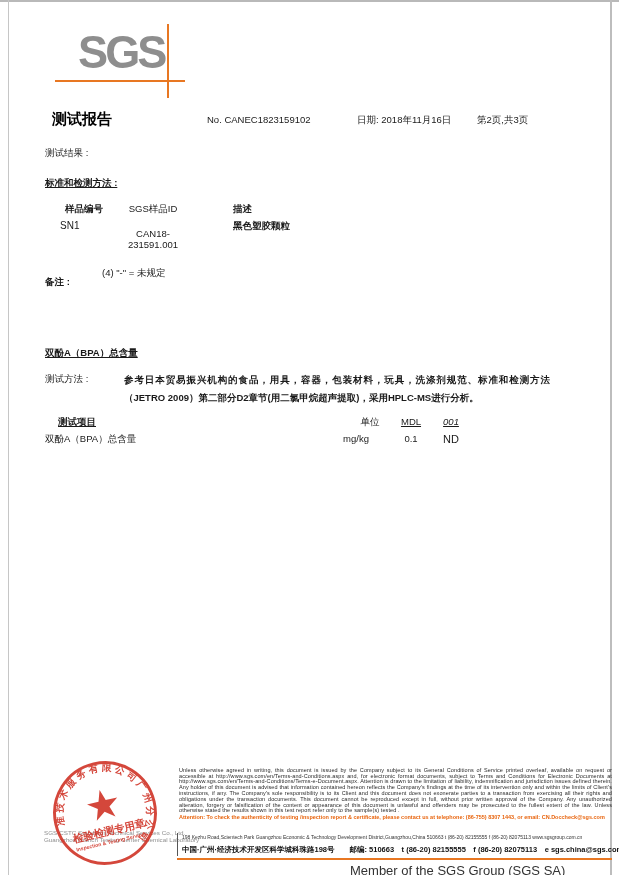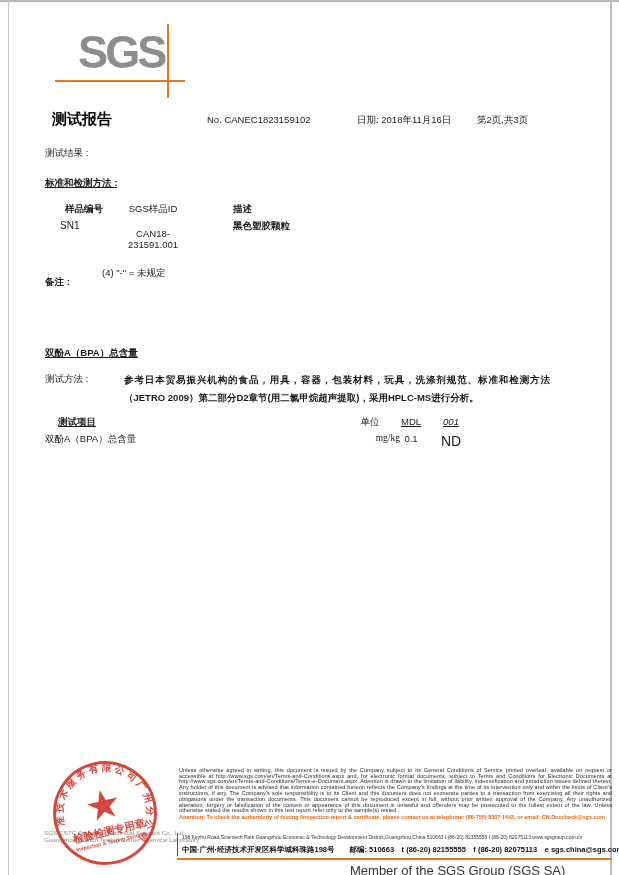--- a/index.html
+++ b/index.html
@@ -40,23 +40,23 @@
 
   .bpa-heading{left:45px;top:347px;font-size:9.5px;font-weight:bold;text-decoration:underline;}
   .method-label{left:45px;top:373px;font-size:9.5px;}
   .method-text{left:124px;top:371px;width:426px;font-size:9.5px;line-height:17.5px;text-align:justify;font-weight:bold;}
 
   .rt-h-item{left:58px;top:416px;font-size:9.5px;font-weight:bold;text-decoration:underline;}
   .rt-h-unit{left:352px;top:416px;width:36px;text-align:center;font-size:9.5px;}
   .rt-h-mdl{left:396px;top:416px;width:30px;text-align:center;font-size:9.5px;text-decoration:underline;}
   .rt-h-sample{left:438px;top:416px;width:26px;text-align:center;font-size:9.5px;font-style:italic;text-decoration:underline;}
   .rt-c-item{left:45px;top:433px;font-size:9.5px;}
-  .rt-c-unit{left:364px;top:433px;width:36px;text-align:right;font-size:9.5px;font-family:Liberation Serif, serif;}
+  .rt-c-unit{left:338px;top:433px;width:36px;text-align:center;font-size:9.5px;}
   .rt-c-mdl{left:396px;top:433px;width:30px;text-align:center;font-size:9.5px;}
-  .rt-c-sample{left:438px;top:433px;width:26px;text-align:center;font-size:14px;}
+  .rt-c-sample{left:438px;top:433px;width:26px;text-align:center;font-size:11px;}
 
   
   .s50{transform:scale(0.5);transform-origin:0 0;}
   .disclaimer-wrap{left:179px;top:767px;width:433px;height:96px;}
   .disclaimer-inner{width:866px;font-size:11px;line-height:11.6px;letter-spacing:0.2px;
     text-align:justify;color:#2a2a2a;}
   .attention-inner{width:866px;font-size:11px;line-height:11.6px;font-weight:bold;
     color:#e8650f;margin-top:2px;}
   .company-wrap{left:44px;top:830px;width:160px;}
   .company-inner{width:320px;font-size:12.5px;line-height:13.5px;color:#8f8f8f;}

